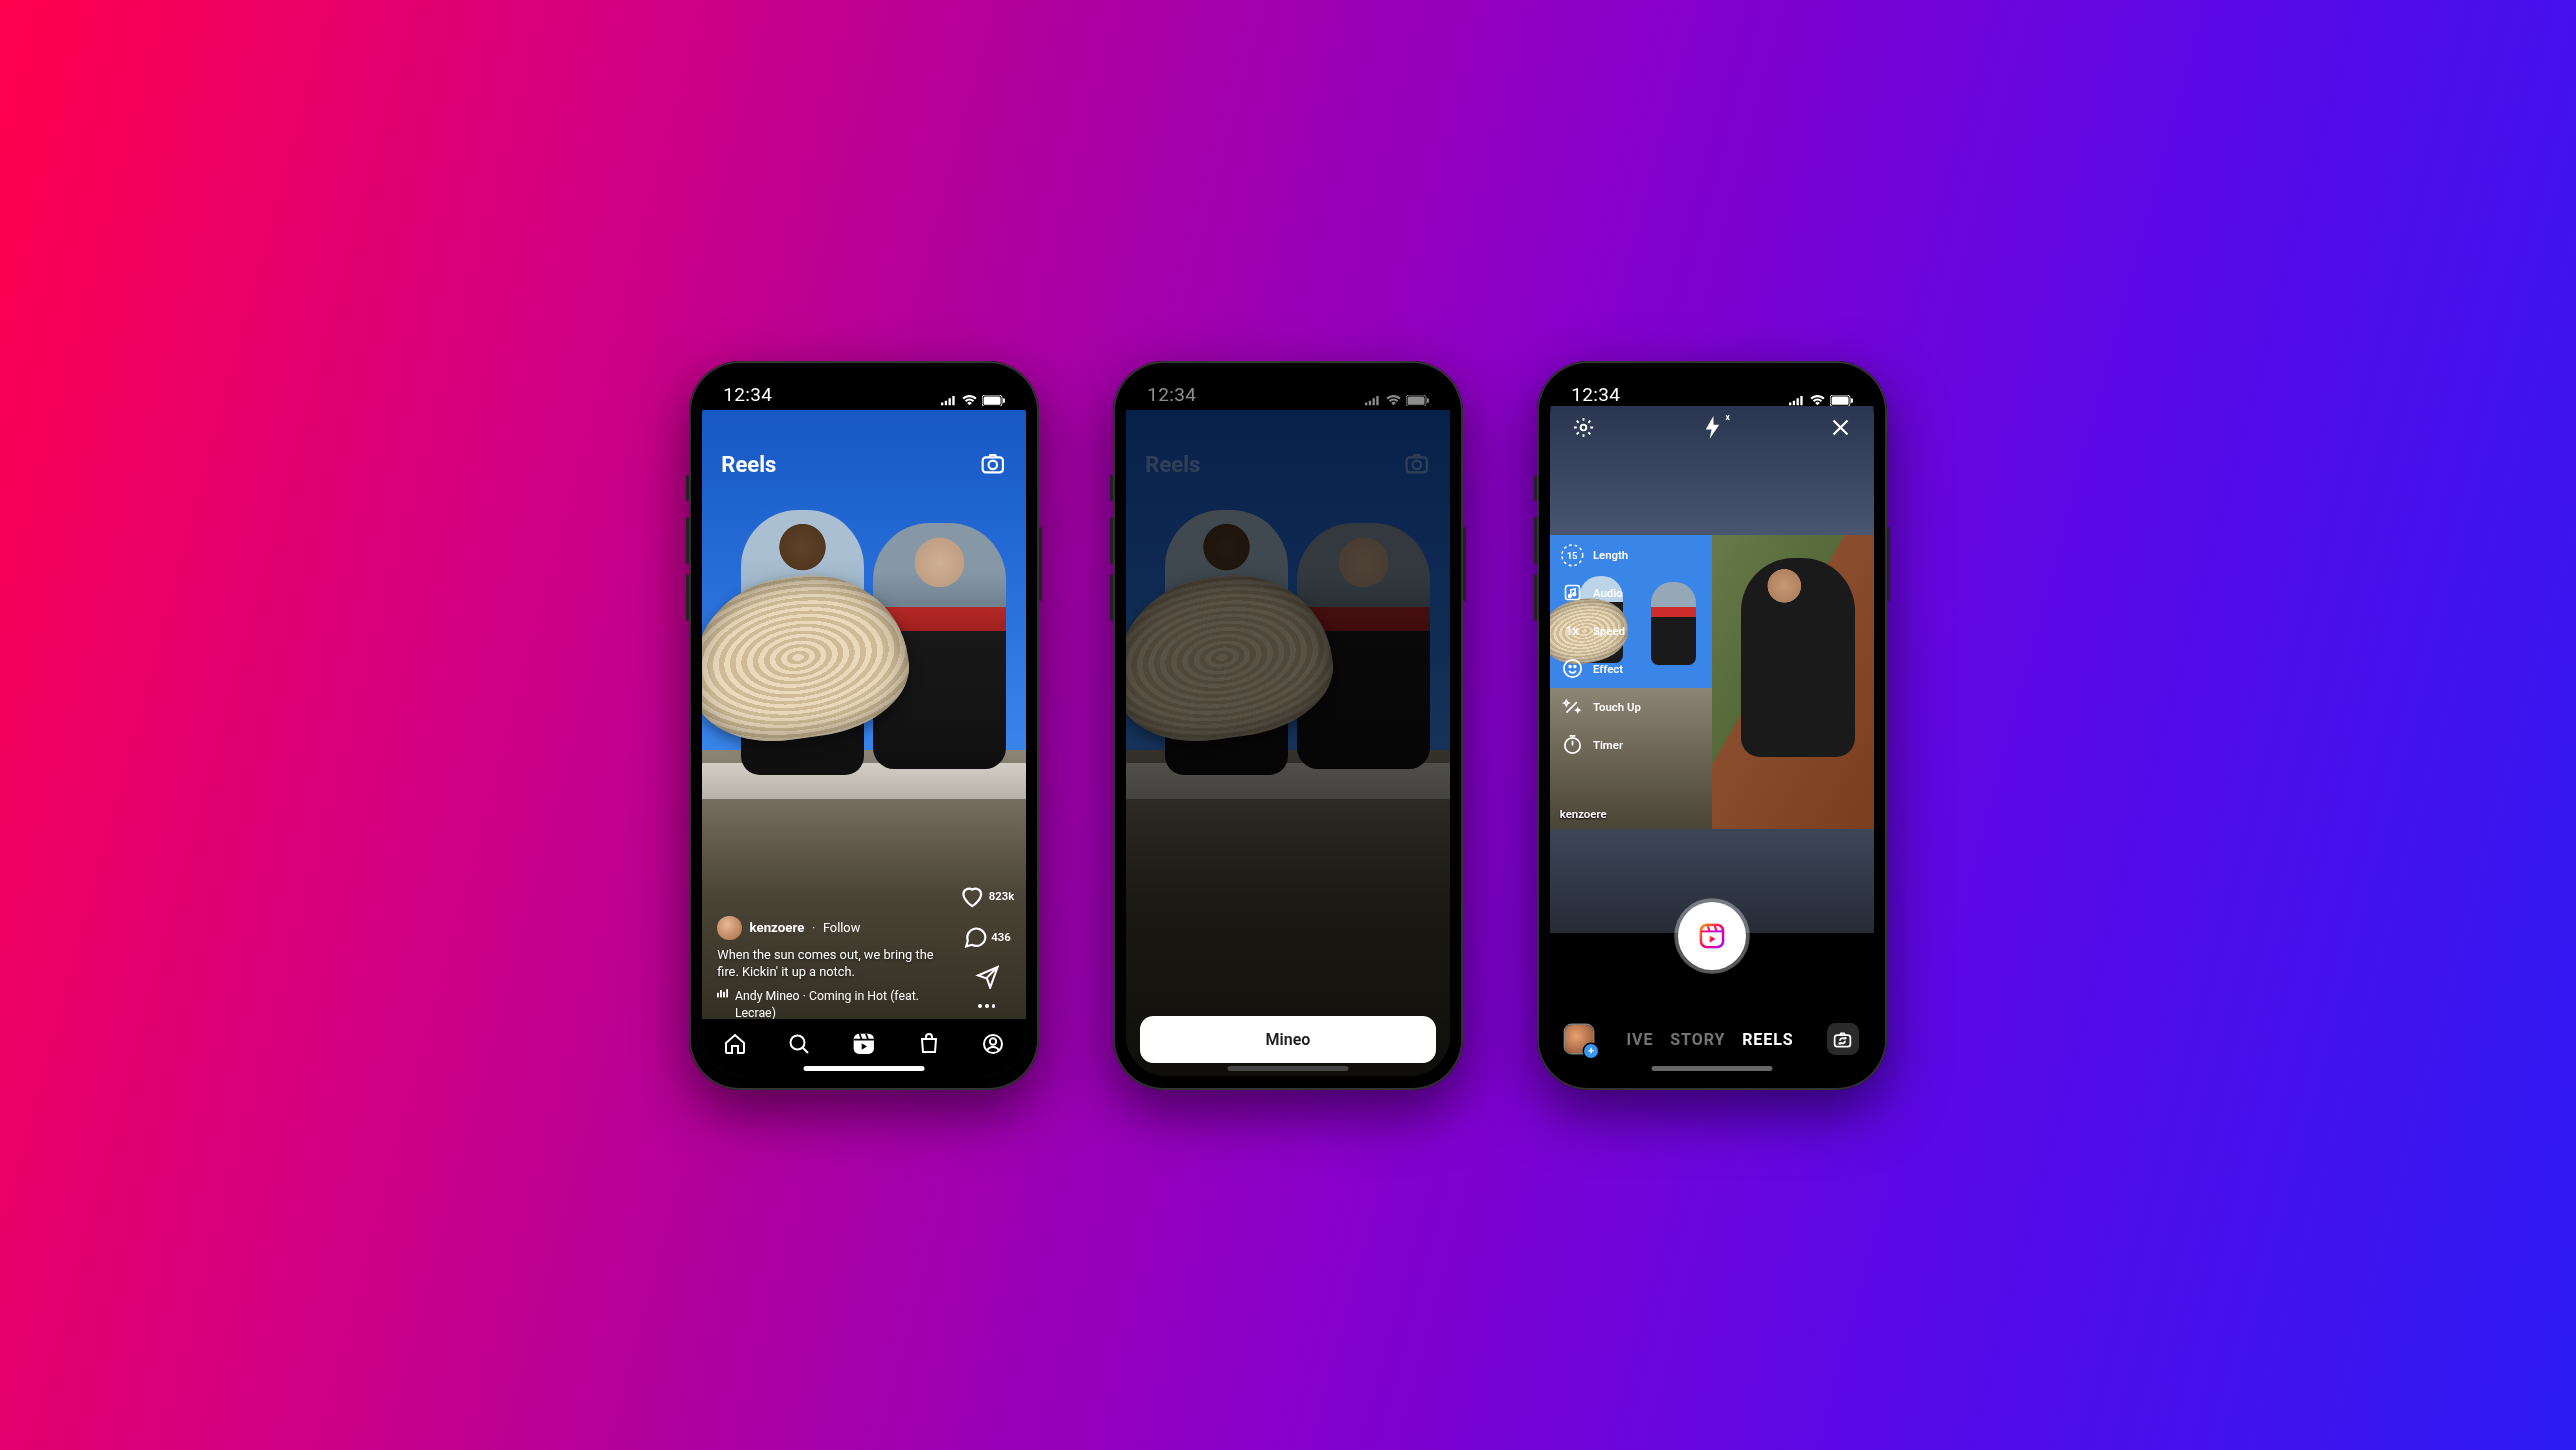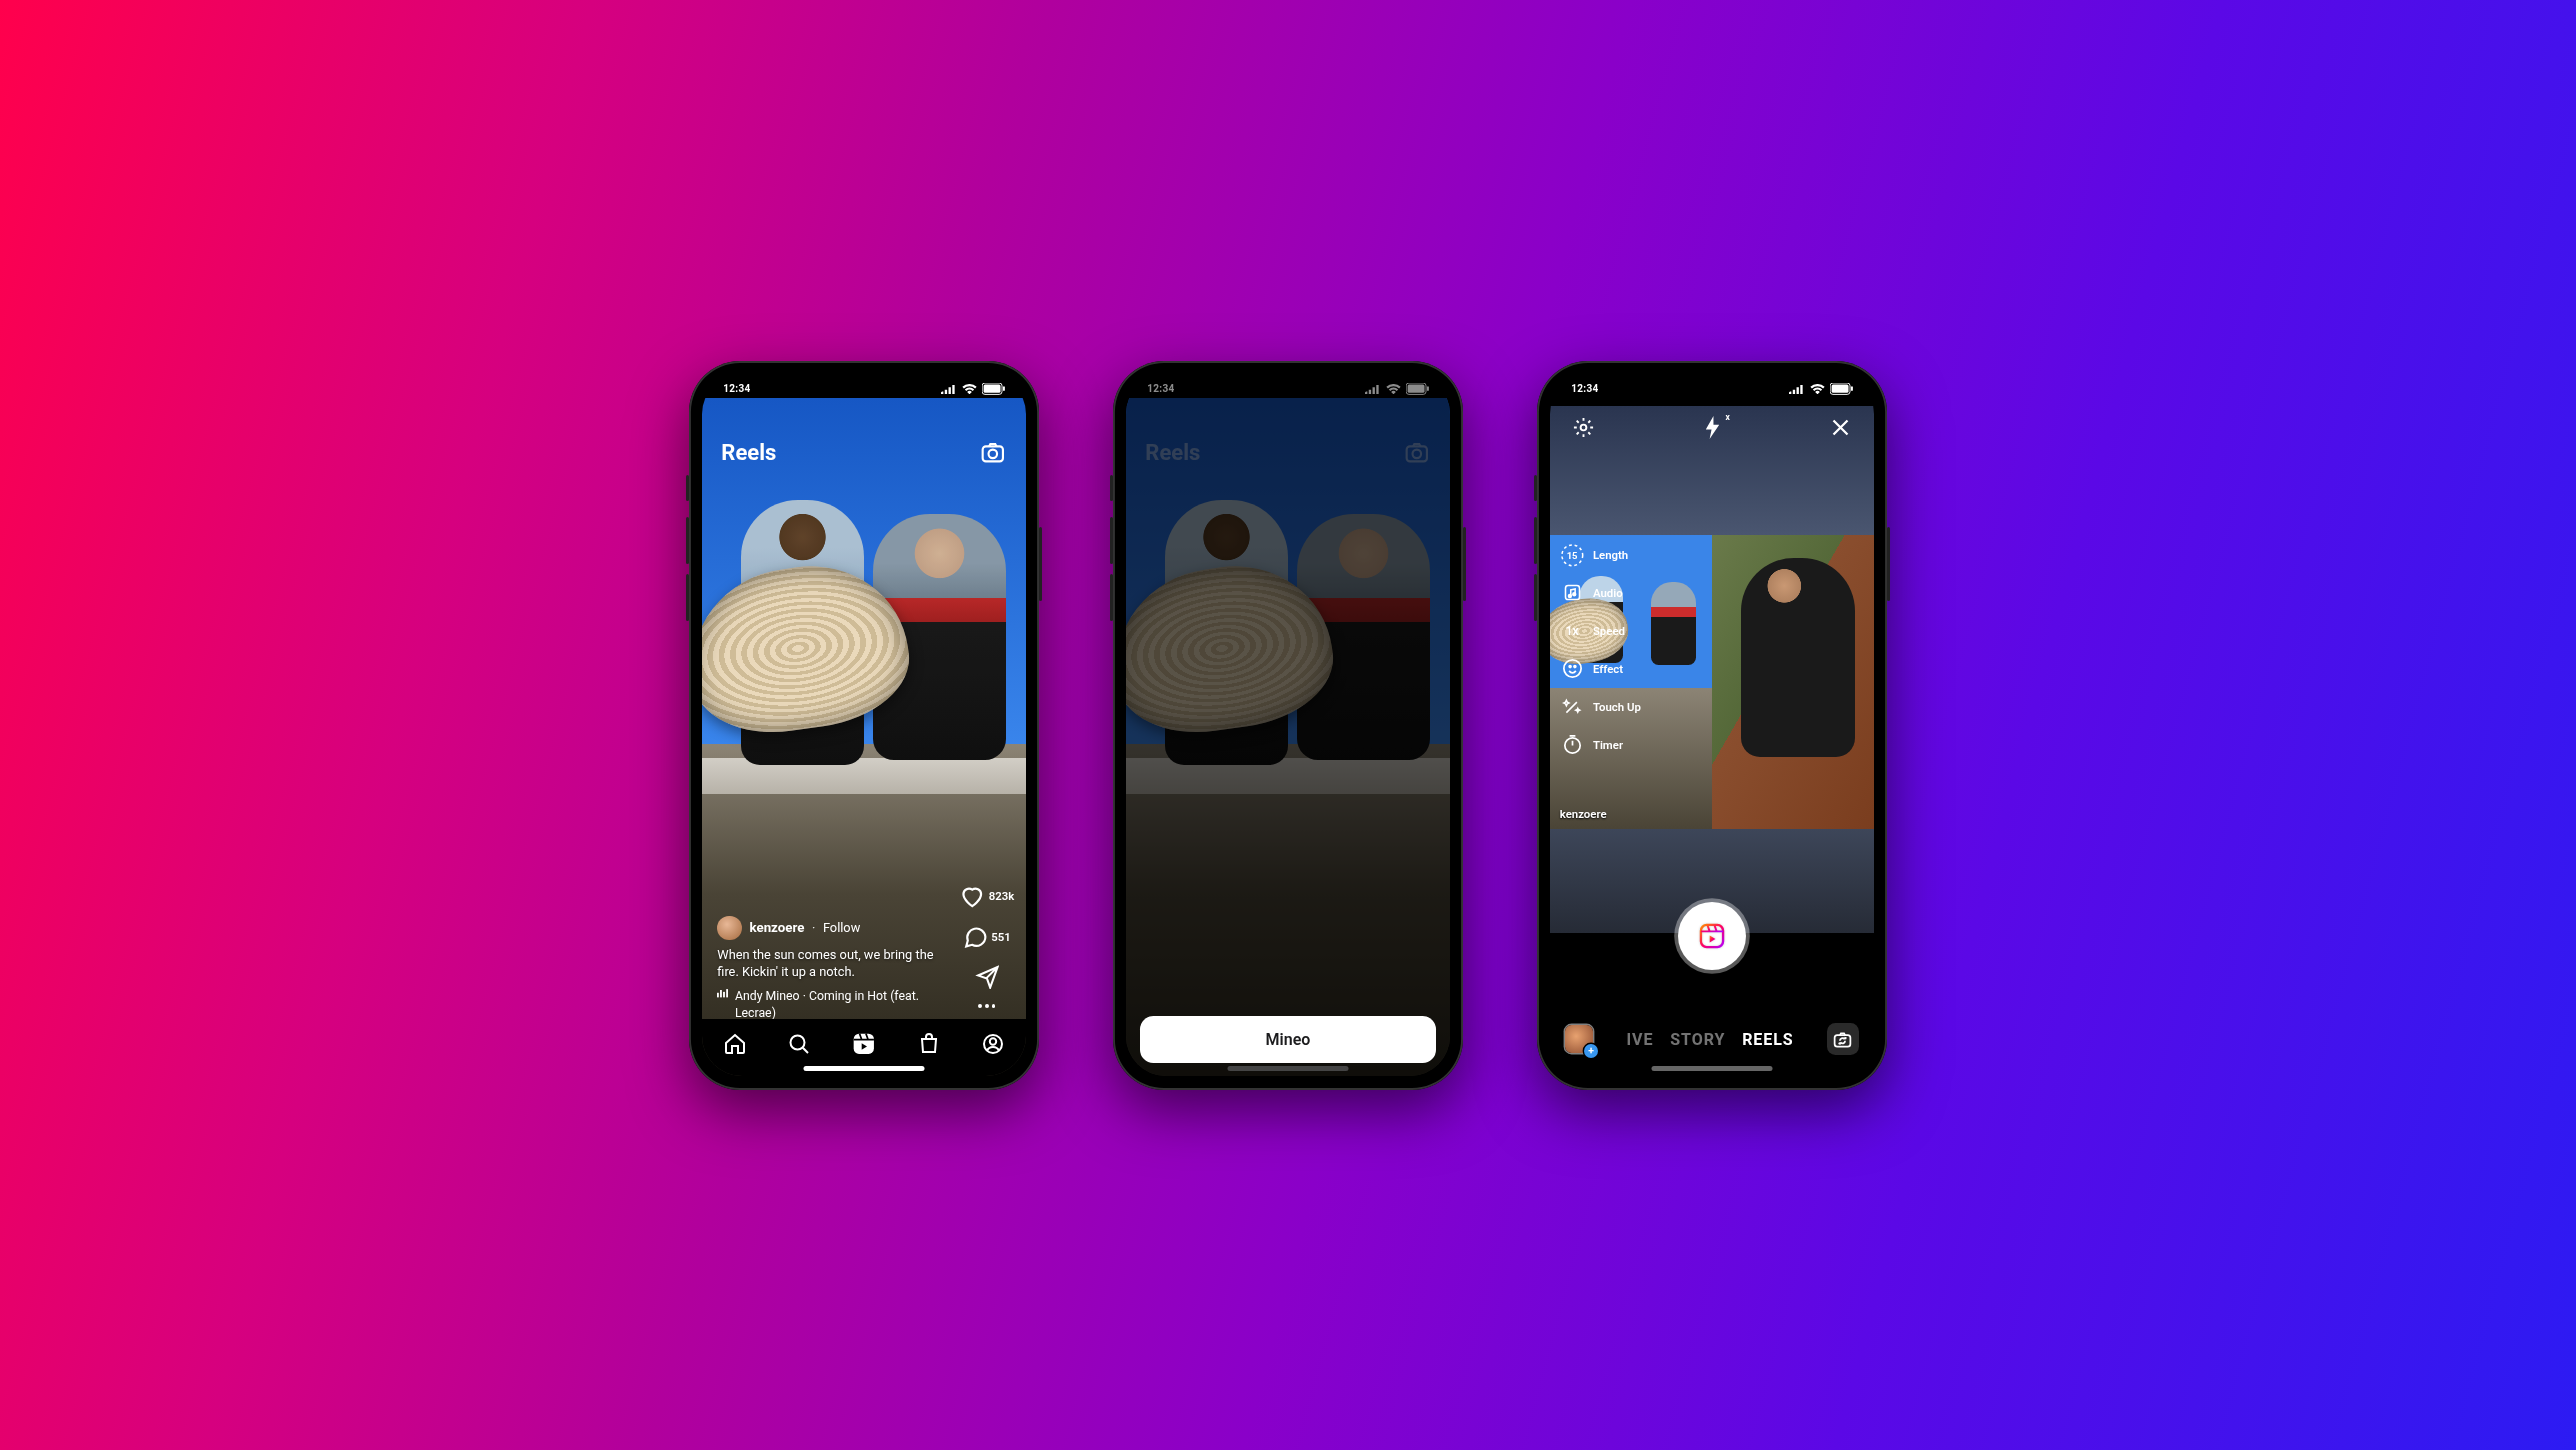--- a/index.html
+++ b/index.html
@@ -50,24 +50,24 @@
   }
   .side-btn { position:absolute; background:#222; border-radius:1.9px; }
   .side-btn.l1 { left:-2.8px; top:114px; width:2.8px; height:26.5px; }
   .side-btn.l2 { left:-2.8px; top:156px; width:2.8px; height:47px; }
   .side-btn.l3 { left:-2.8px; top:213px; width:2.8px; height:47px; }
   .side-btn.r1 { right:-2.8px; top:166px; width:2.8px; height:74px; }
 
   .status-bar {
     display: flex;
     justify-content: space-between;
-    align-items: flex-start;
+    align-items: flex-end;
     padding: 9.5px 21px 3.8px;
-    font-size: 10px;
-    font-weight: 700;
+    font-size: 19px;
+    font-weight: 400;
     letter-spacing: 0.3px;
     position: relative; z-index: 40;
   }
   .status-right { display:flex; gap:4.7px; align-items:center; }
   .status-right svg { display:block; }
 
   .reel-feed {
     flex: 1;
     position: relative;
     display: flex;
@@ -318,21 +318,21 @@
         <div class="action">
           <svg width="26.5" height="26.5" viewBox="0 0 24 24" fill="none" stroke="#fff" stroke-width="2">
               <path d="M12 21s-8-5.3-8-11a5 5 0 0 1 8-3.9A5 5 0 0 1 20 10c0 5.7-8 11-8 11z"></path>
             </svg>
           <span class="action-label">823k</span>
         </div>
         <div class="action">
           <svg width="25.6" height="25.6" viewBox="0 0 24 24" fill="none" stroke="#fff" stroke-width="2">
               <path d="M21 12a8.5 8.5 0 0 1-12.5 7.5L3 21l1.5-5.5A8.5 8.5 0 1 1 21 12z"></path>
             </svg>
-          <span class="action-label">551</span>
+          <span class="action-label">436</span>
         </div>
         <div class="action">
           <svg width="24.6" height="24.6" viewBox="0 0 24 24" fill="none" stroke="#fff" stroke-width="2">
               <path d="M22 2 10.7 13.3M22 2l-7.2 20-3.1-8.7L3 10.2z"></path>
             </svg>
         </div>
         <div class="action">
           <div class="more-dots">
               <span></span>
               <span></span>

